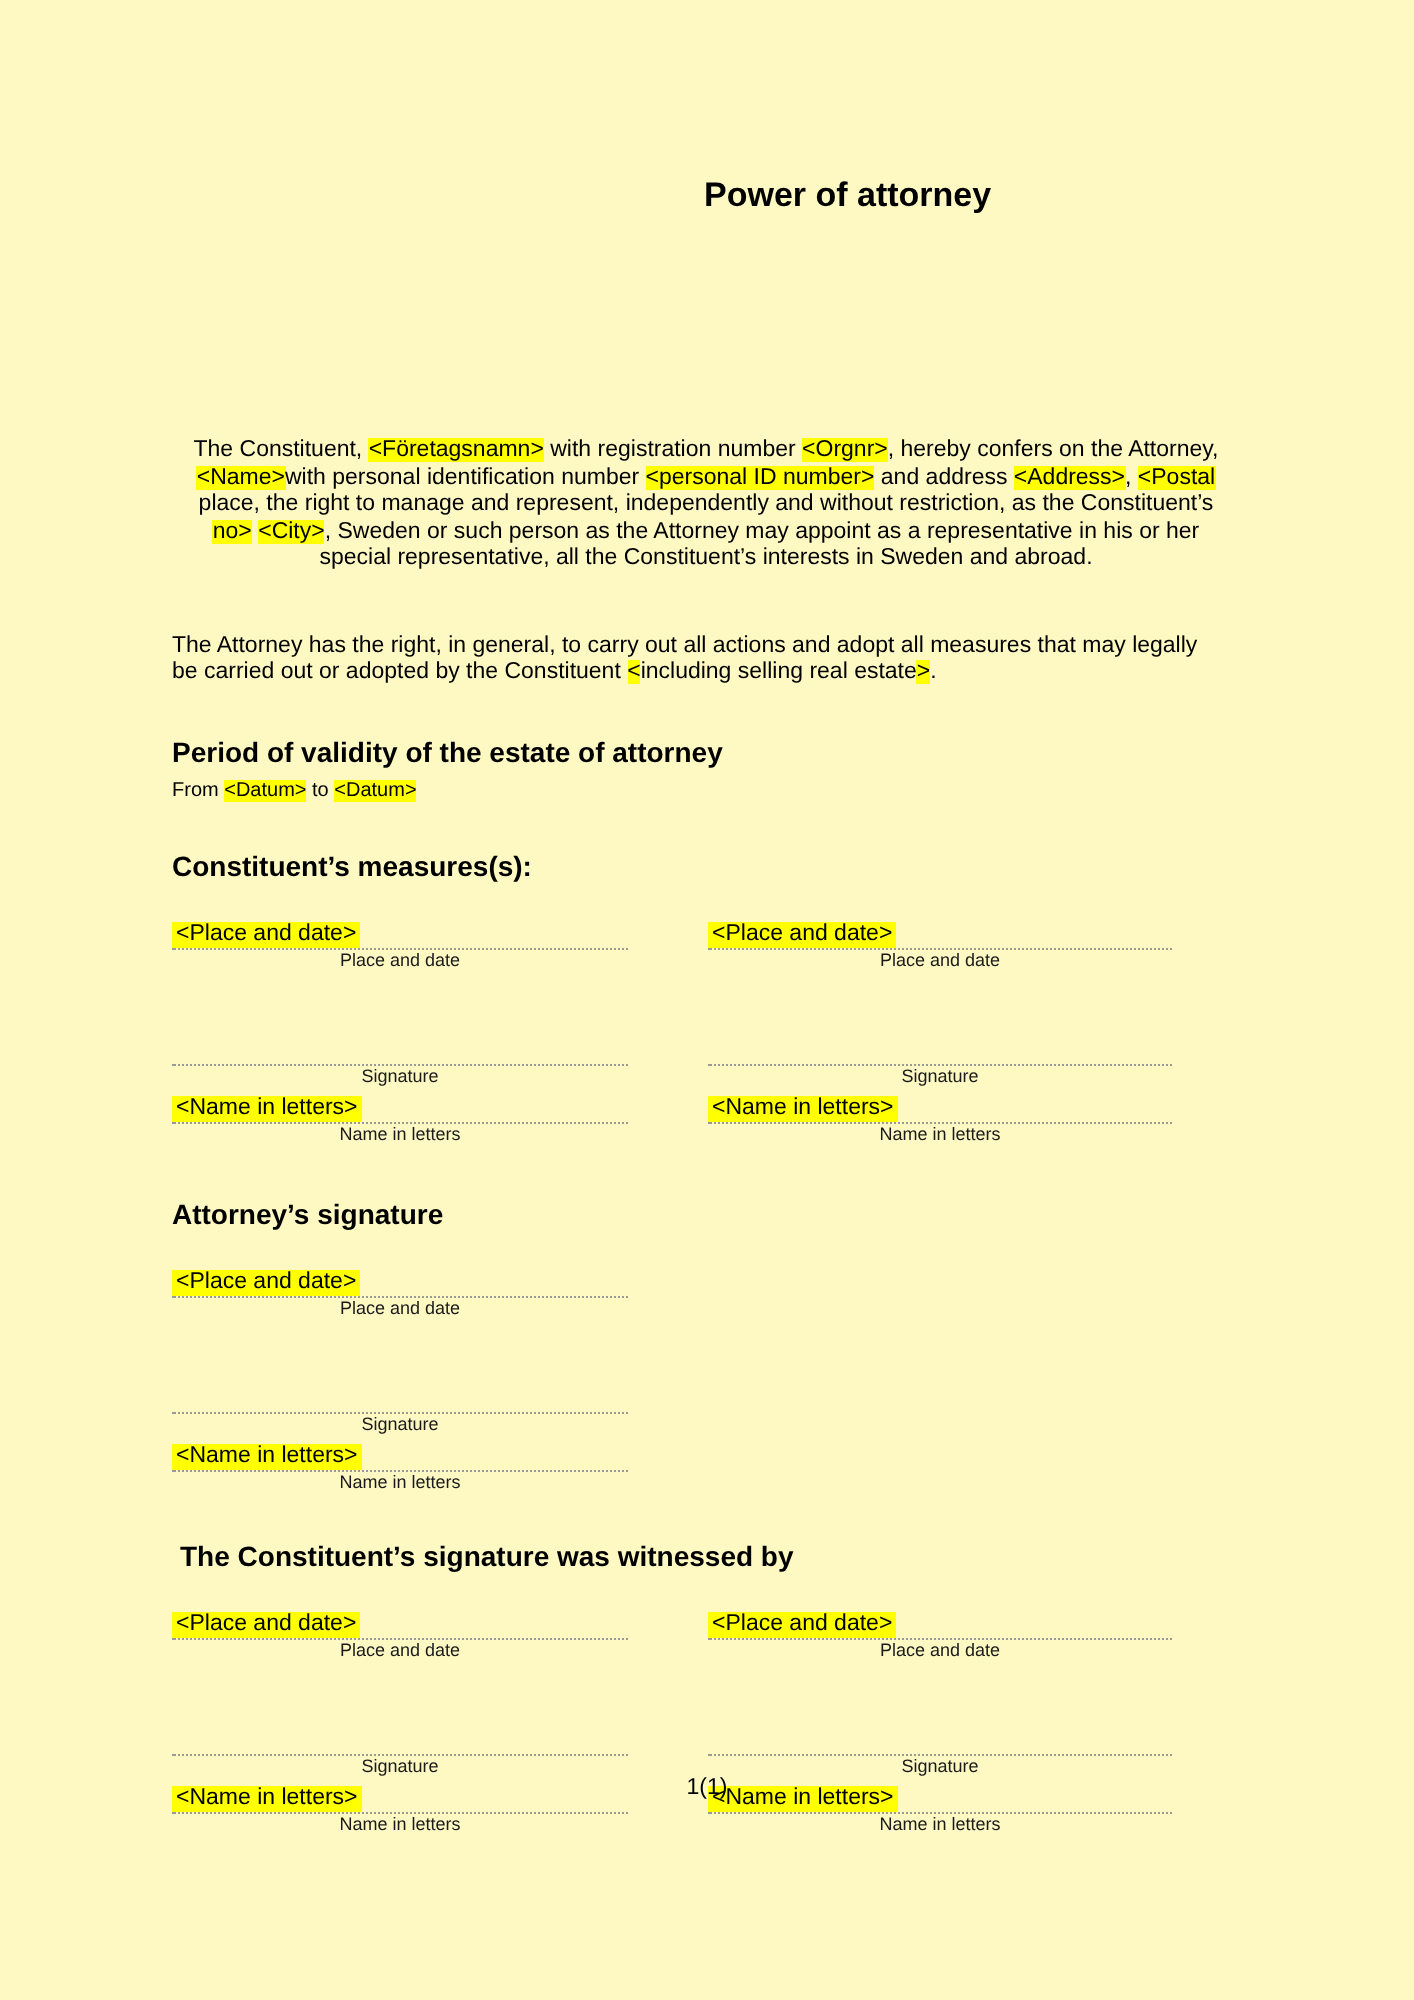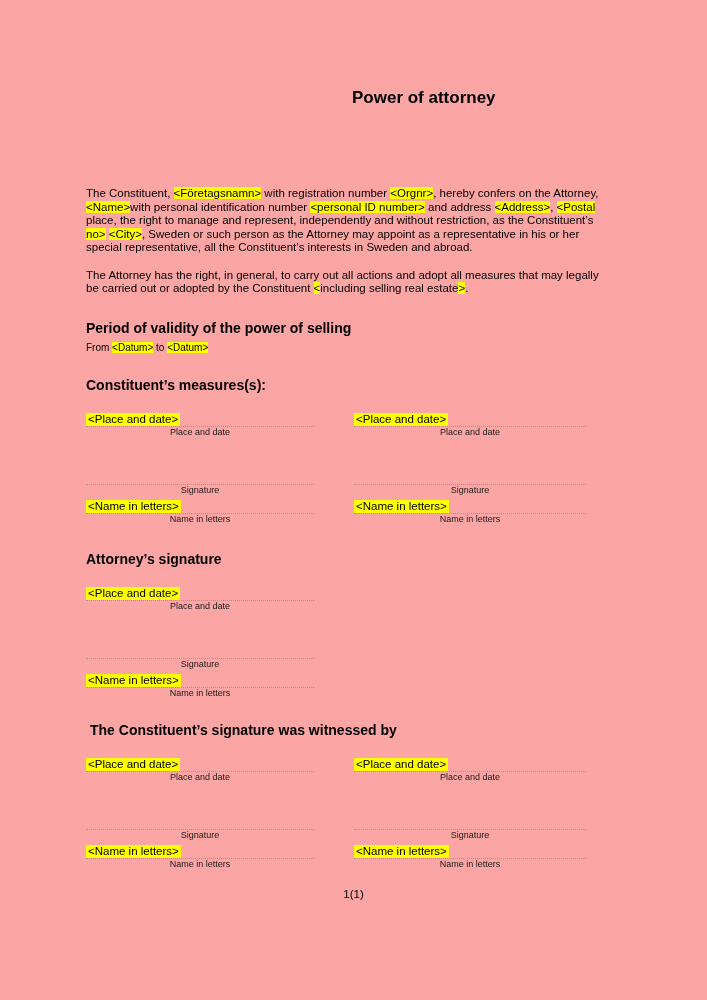--- a/index.html
+++ b/index.html
@@ -3,21 +3,21 @@
 <meta charset="utf-8">
 <style>
   * { margin: 0; padding: 0; box-sizing: border-box; }
   html, body { background: #e8e8e8; }
   body { font-family: "Liberation Sans", sans-serif; color: #000; }
 
   .page {
     position: relative;
     width: 707px;
     height: 1000px;
-    background: #fca5a5;
+    background: #fef9c3;
     margin: 0 auto;
     overflow: hidden;
   }
 
   .content {
     position: absolute;
     left: 86px;
     top: 0;
     width: 534px;
   }
@@ -29,22 +29,22 @@
     font-weight: bold;
     white-space: nowrap;
   }
 
   .para { margin-top: 0; }
   .para .rich-line {
     font-size: 11.5px;
     line-height: 13.5px;
     white-space: nowrap;
   }
-  .p1 { margin-top: 79px; }
-  .p2 { margin-top: 14px; }
+  .p1 { margin-top: 111px; text-align: center; }
+  .p2 { margin-top: 30px; }
 
   .hl { background: var(--hl, #FFFF00); }
 
   .section-heading {
     font-size: 14px;
     font-weight: bold;
     white-space: nowrap;
   }
   .h-validity   { margin-top: 24px; }
   .from-line    { margin-top: 5px; font-size: 10px; line-height: 13.5px; }
@@ -105,21 +105,21 @@
         <div class="rich-line"><span>place, the right to manage and represent, independently and without restriction, as the Constituent’s</span></div>
         <div class="rich-line"><span class="hl">no&gt;</span><span> </span><span class="hl">&lt;City&gt;</span><span>, Sweden or such person as the Attorney may appoint as a representative in his or her</span></div>
         <div class="rich-line"><span>special representative, all the Constituent’s interests in Sweden and abroad.</span></div>
       </div>
 
     <div class="para p2">
         <div class="rich-line"><span>The Attorney has the right, in general, to carry out all actions and adopt all measures that may legally</span></div>
         <div class="rich-line"><span>be carried out or adopted by the Constituent </span><span class="hl">&lt;</span><span>including selling real estate</span><span class="hl">&gt;</span><span>.</span></div>
       </div>
 
-    <div class="section-heading h-validity">Period of validity of the power of selling</div>
+    <div class="section-heading h-validity">Period of validity of the estate of attorney</div>
     <div class="from-line"><div class="rich-line"><span>From </span><span class="hl">&lt;Datum&gt;</span><span> to </span><span class="hl">&lt;Datum&gt;</span></div></div>
 
     <div class="section-heading h-constituent">Constituent’s measures(s):</div>
 
     <div class="sig-row">
       <div class="sig-col">
         <div class="place-field">
           <div class="field-line">
             <span class="field-value hl">&lt;Place and date&gt;</span>
           </div>

